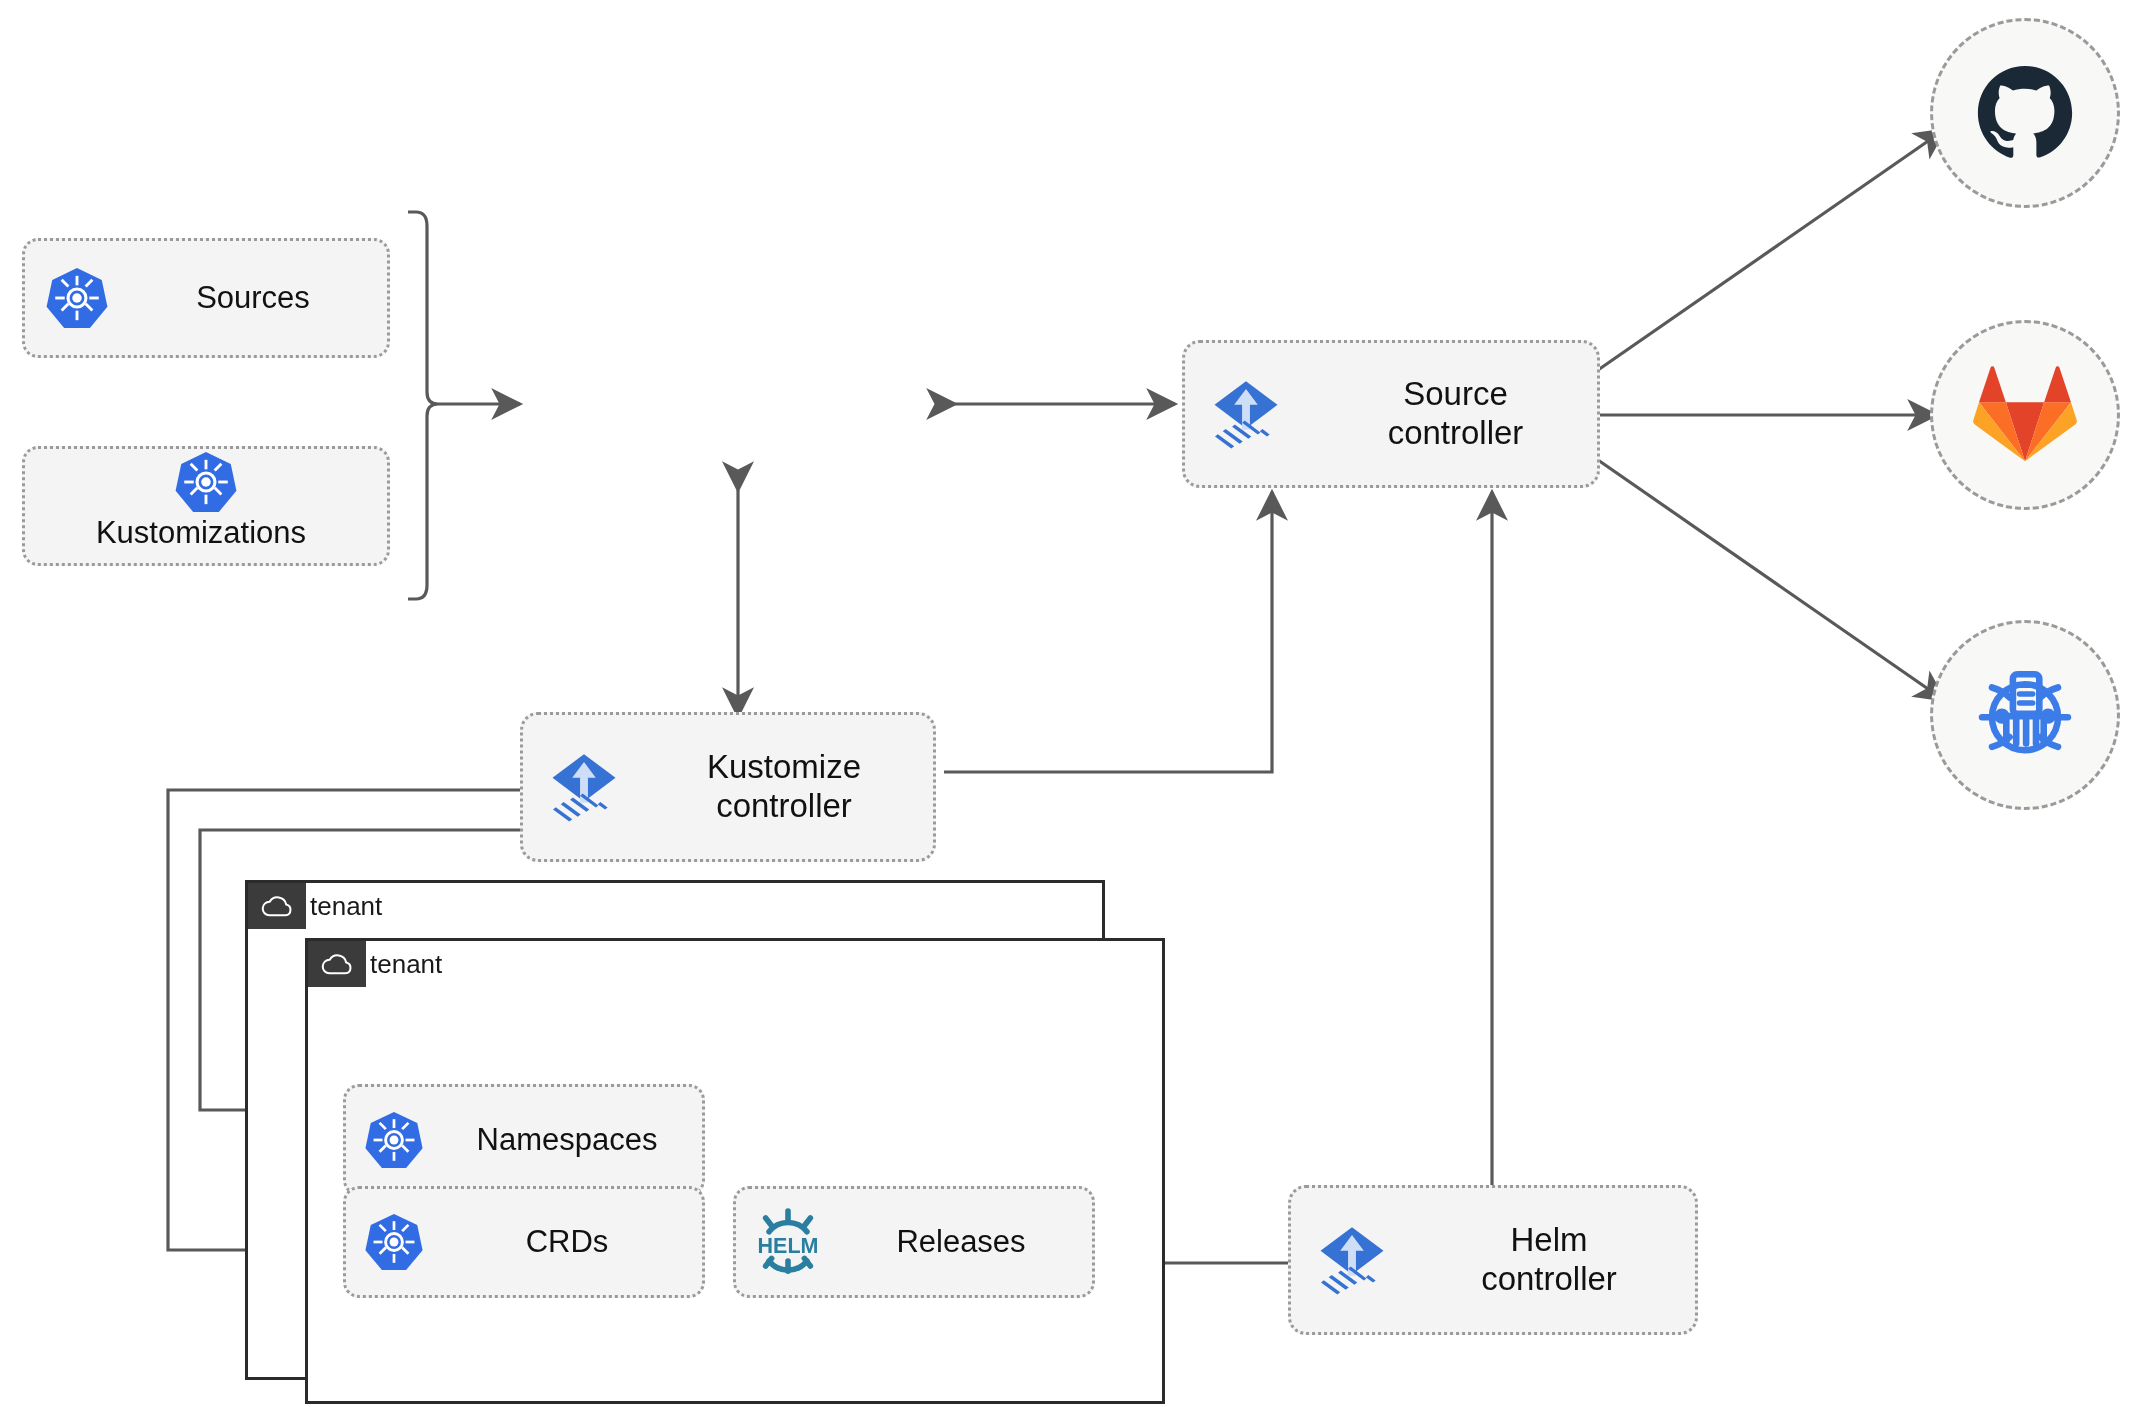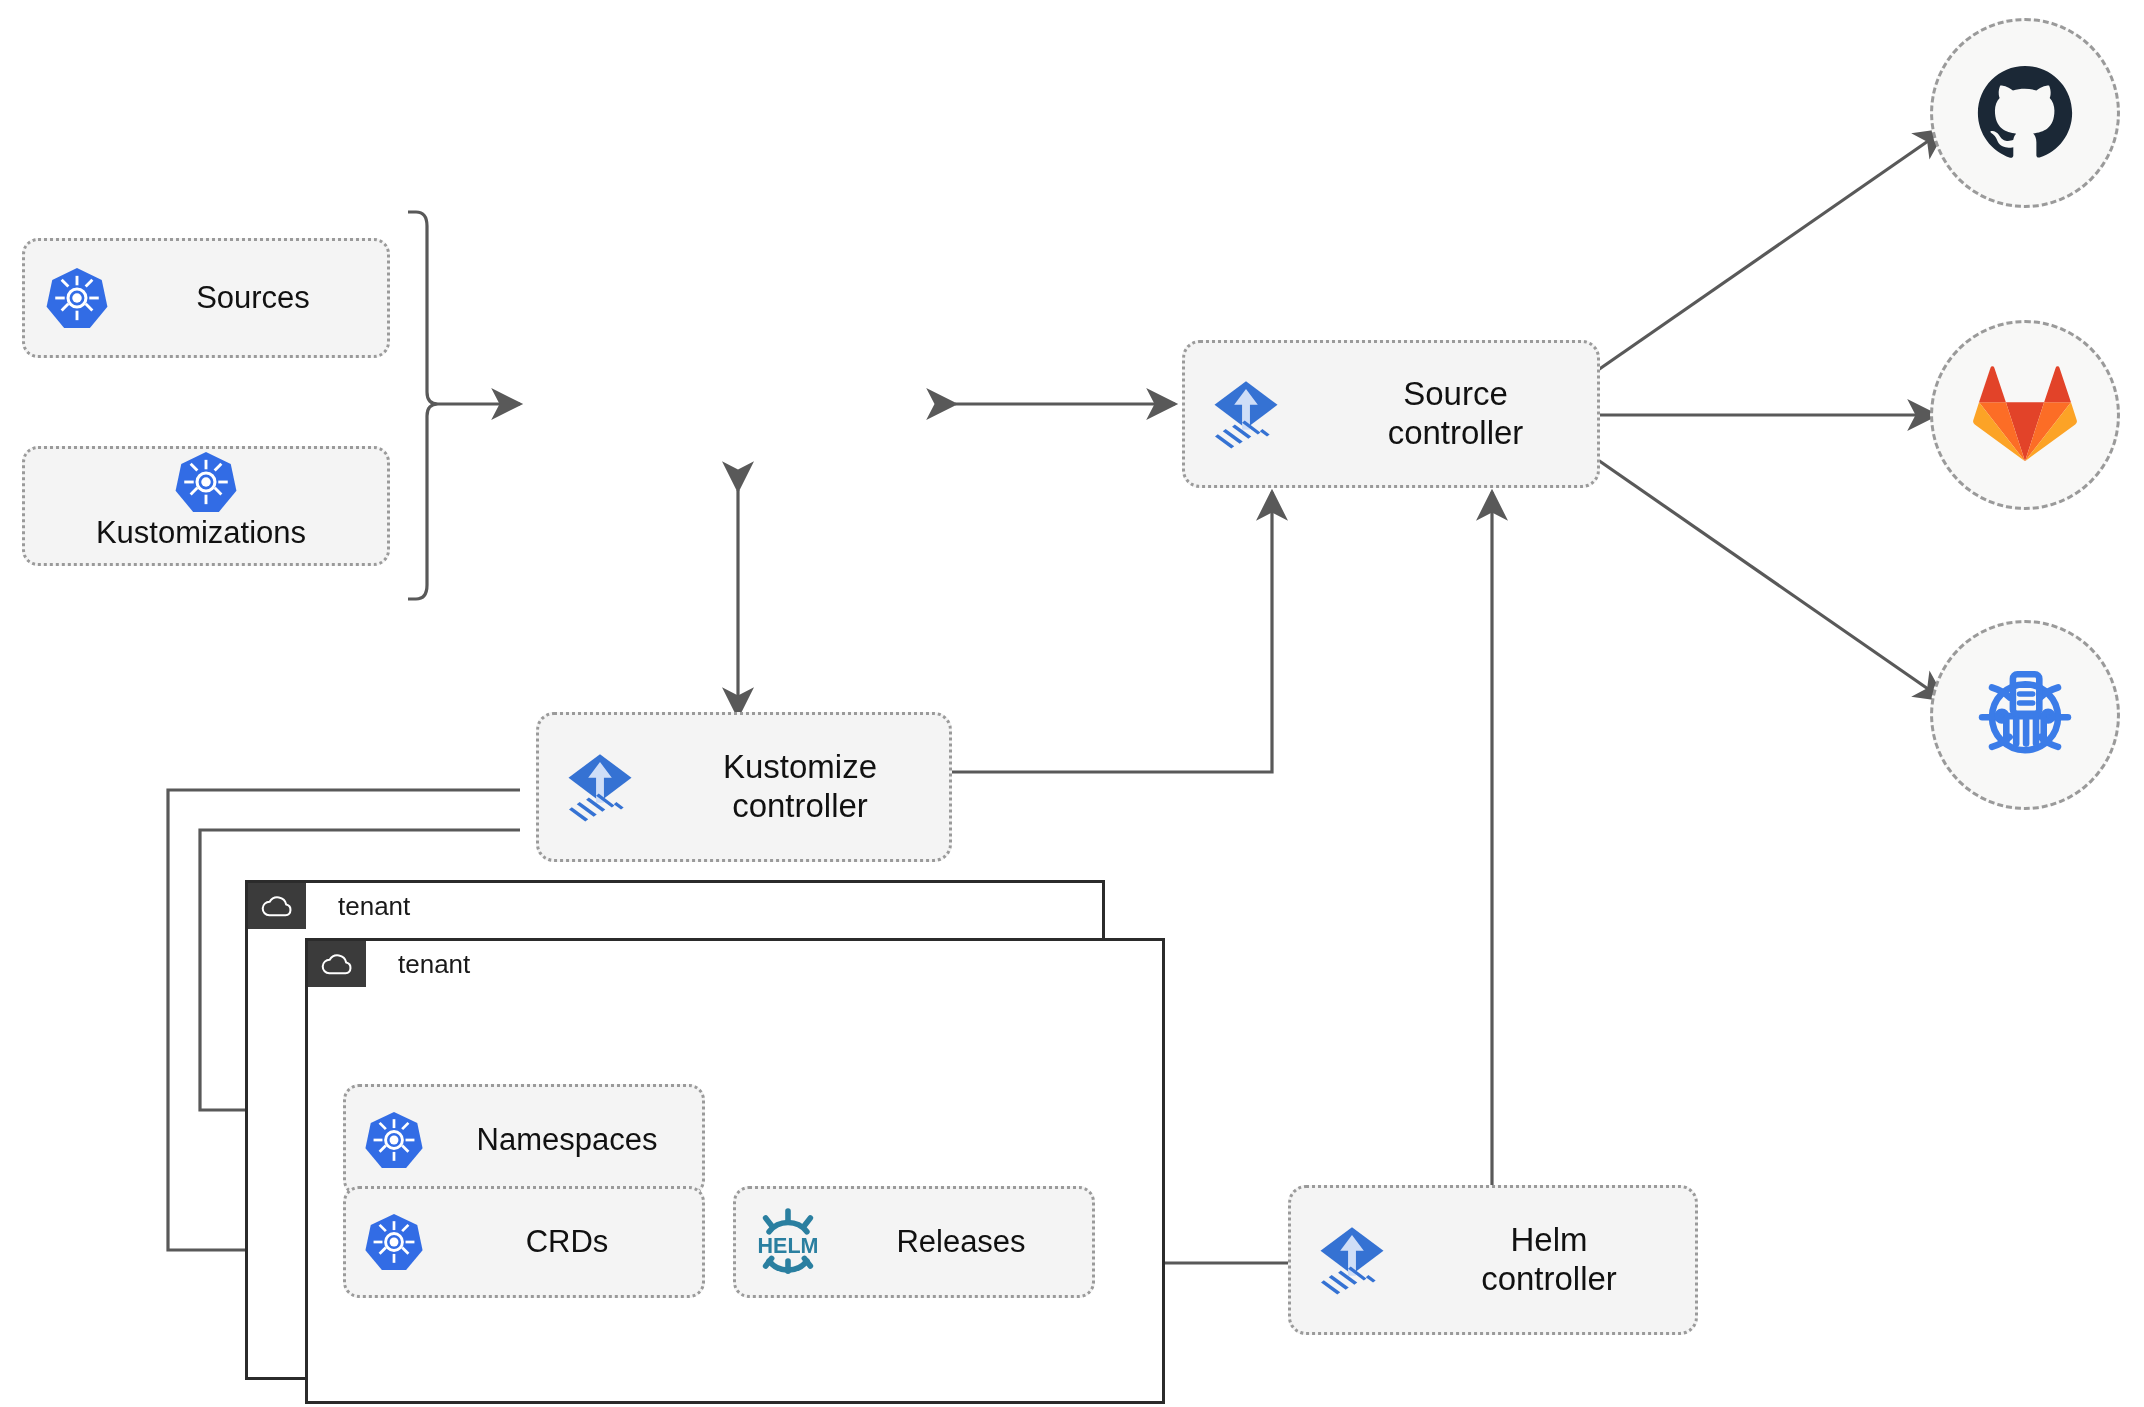--- a/index.html
+++ b/index.html
@@ -43,21 +43,21 @@
     height:46px;
     display:flex;align-items:center;
     box-sizing:border-box;
   }
   .tenant-chip{
     width:58px;height:46px;background:#3b3b3b;
     display:flex;align-items:center;justify-content:center;
     flex:0 0 auto;
   }
   .tenant-name{
-    font-size:26px;color:#1a1a1a;padding-left:32px;white-space:nowrap;
+    font-size:26px;color:#1a1a1a;padding-left:4px;white-space:nowrap;
   }
 
   
   .prov{
     position:absolute;
     border:3px dashed #9a9a9a;
     border-radius:50%;
     background:#f8f8f7;
     display:flex;align-items:center;justify-content:center;
     box-sizing:border-box;
@@ -158,21 +158,21 @@
           <path d="M16.5 43.5 L29.5 53 L27.2 54.7 L14.3 45.2 Z"></path>
           <path d="M10.5 47.5 L23 56.6 L20.8 58.3 L8.4 49.2 Z"></path>
           <path d="M44.5 43.5 L50 47.6 L48 49.2 L42.5 45.1 Z"></path>
         </g>
       </svg>
     </span>
     <span class="lbl">Source
 controller</span>
   </div>
 
-  <div class="node" style="left:536px;top:712px;width:416px;height:150px;">
+  <div class="node" style="left:520px;top:712px;width:416px;height:150px;">
     <span class="ico" style="width:122px;">
       <svg width="84" height="84" viewBox="0 0 64 64">
         <path d="M32 7 L56 25 L32 43 L8 25 Z" fill="#3572d3"></path>
         <path d="M32 13 L41 25 L35 25 L35 44 L29 44 L29 25 L23 25 Z" fill="#cfdef7"></path>
         <g fill="#3572d3">
           <path d="M31 37 L43 46 L41 47.6 L29 38.6 Z"></path>
           <path d="M23.5 40 L36 49.2 L33.8 50.9 L21.4 41.7 Z"></path>
           <path d="M16.5 43.5 L29.5 53 L27.2 54.7 L14.3 45.2 Z"></path>
           <path d="M10.5 47.5 L23 56.6 L20.8 58.3 L8.4 49.2 Z"></path>
           <path d="M44.5 43.5 L50 47.6 L48 49.2 L42.5 45.1 Z"></path>

